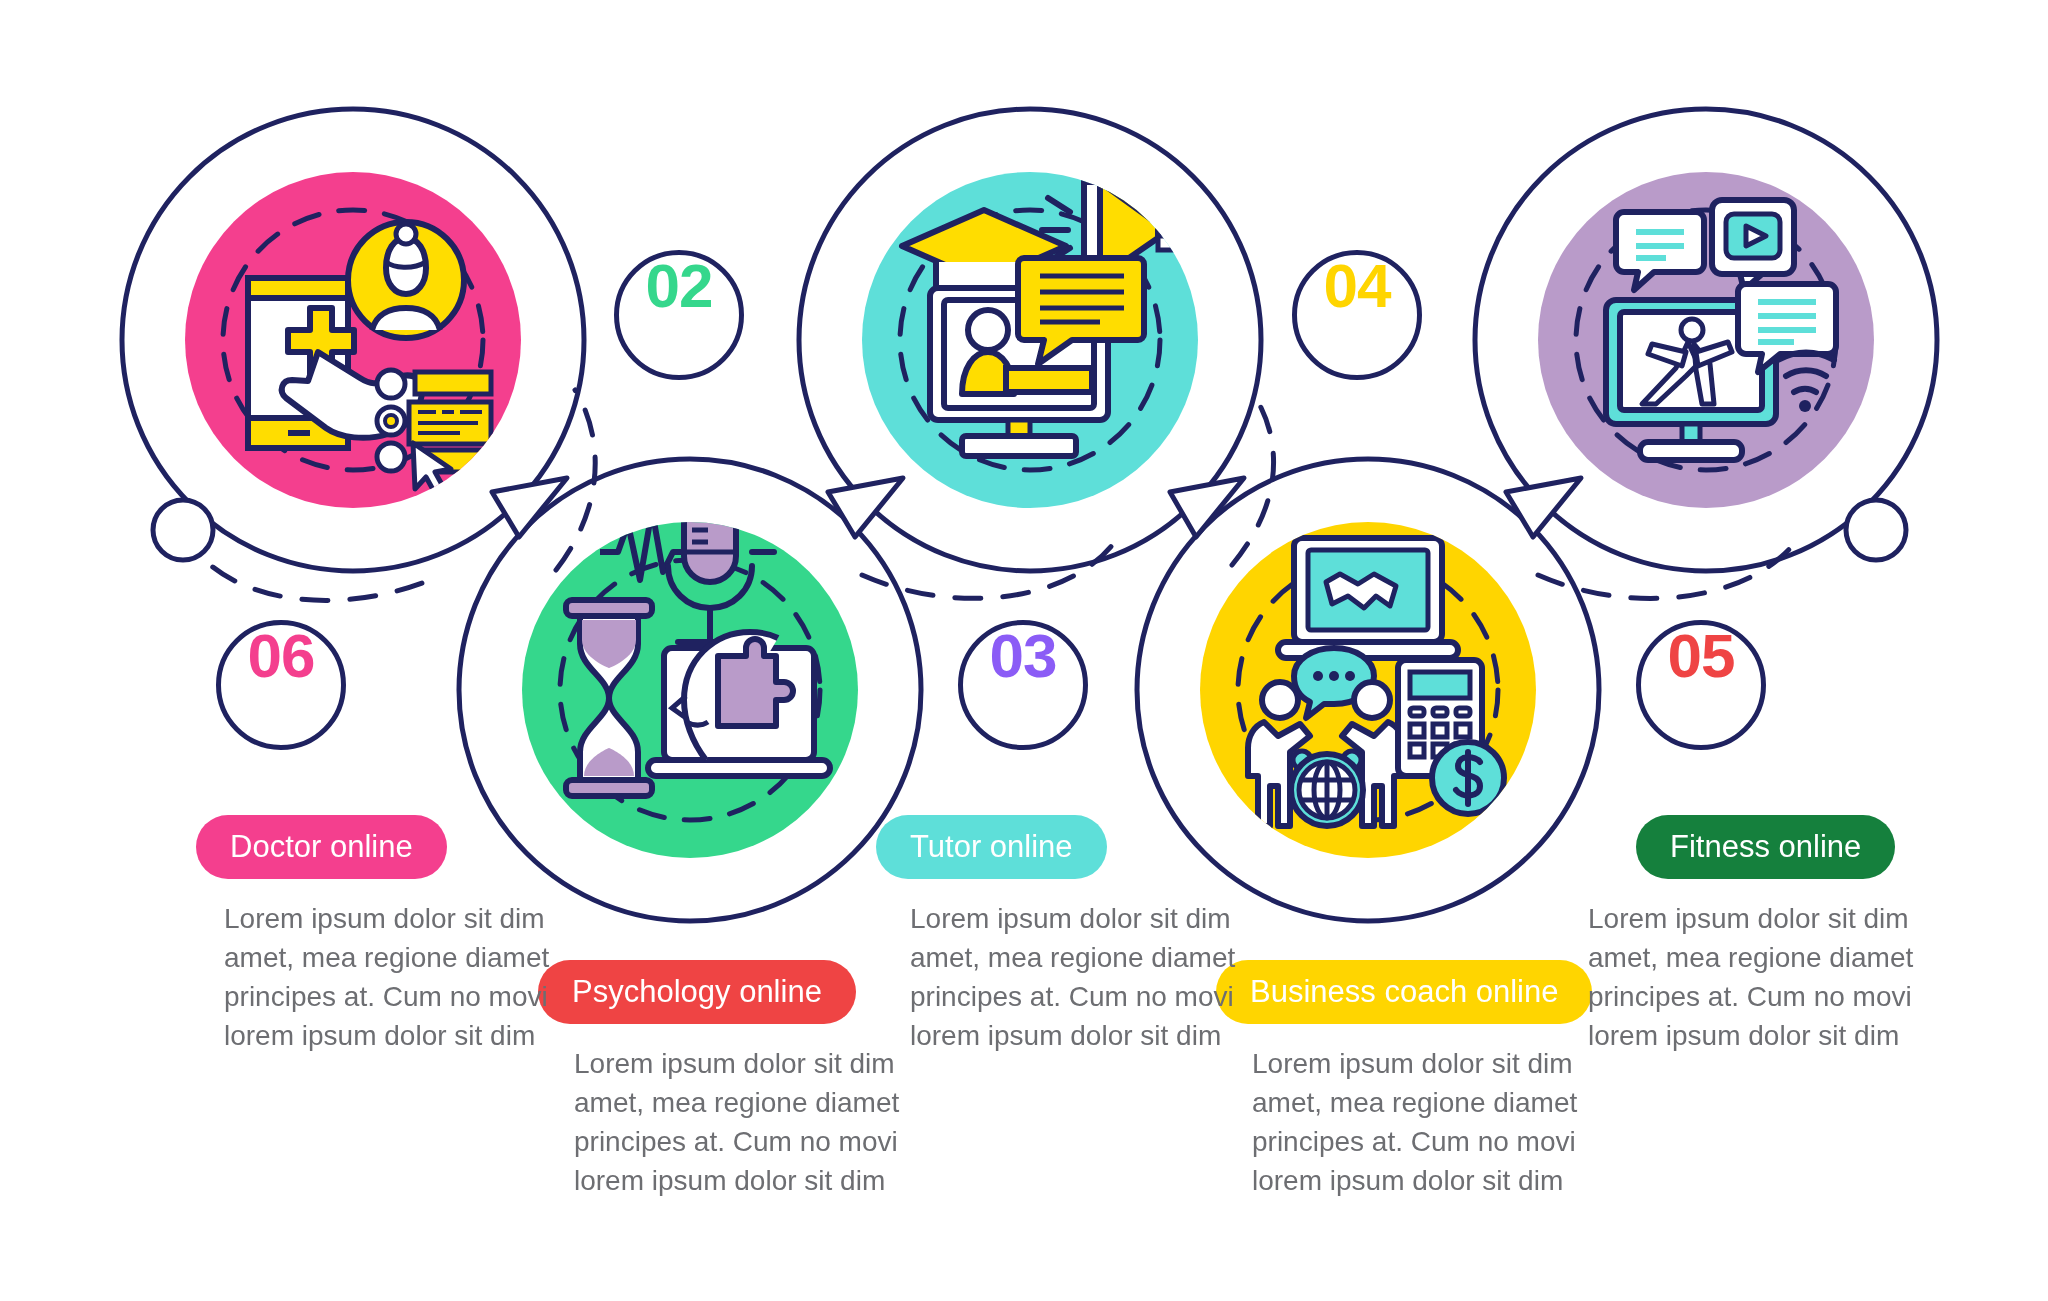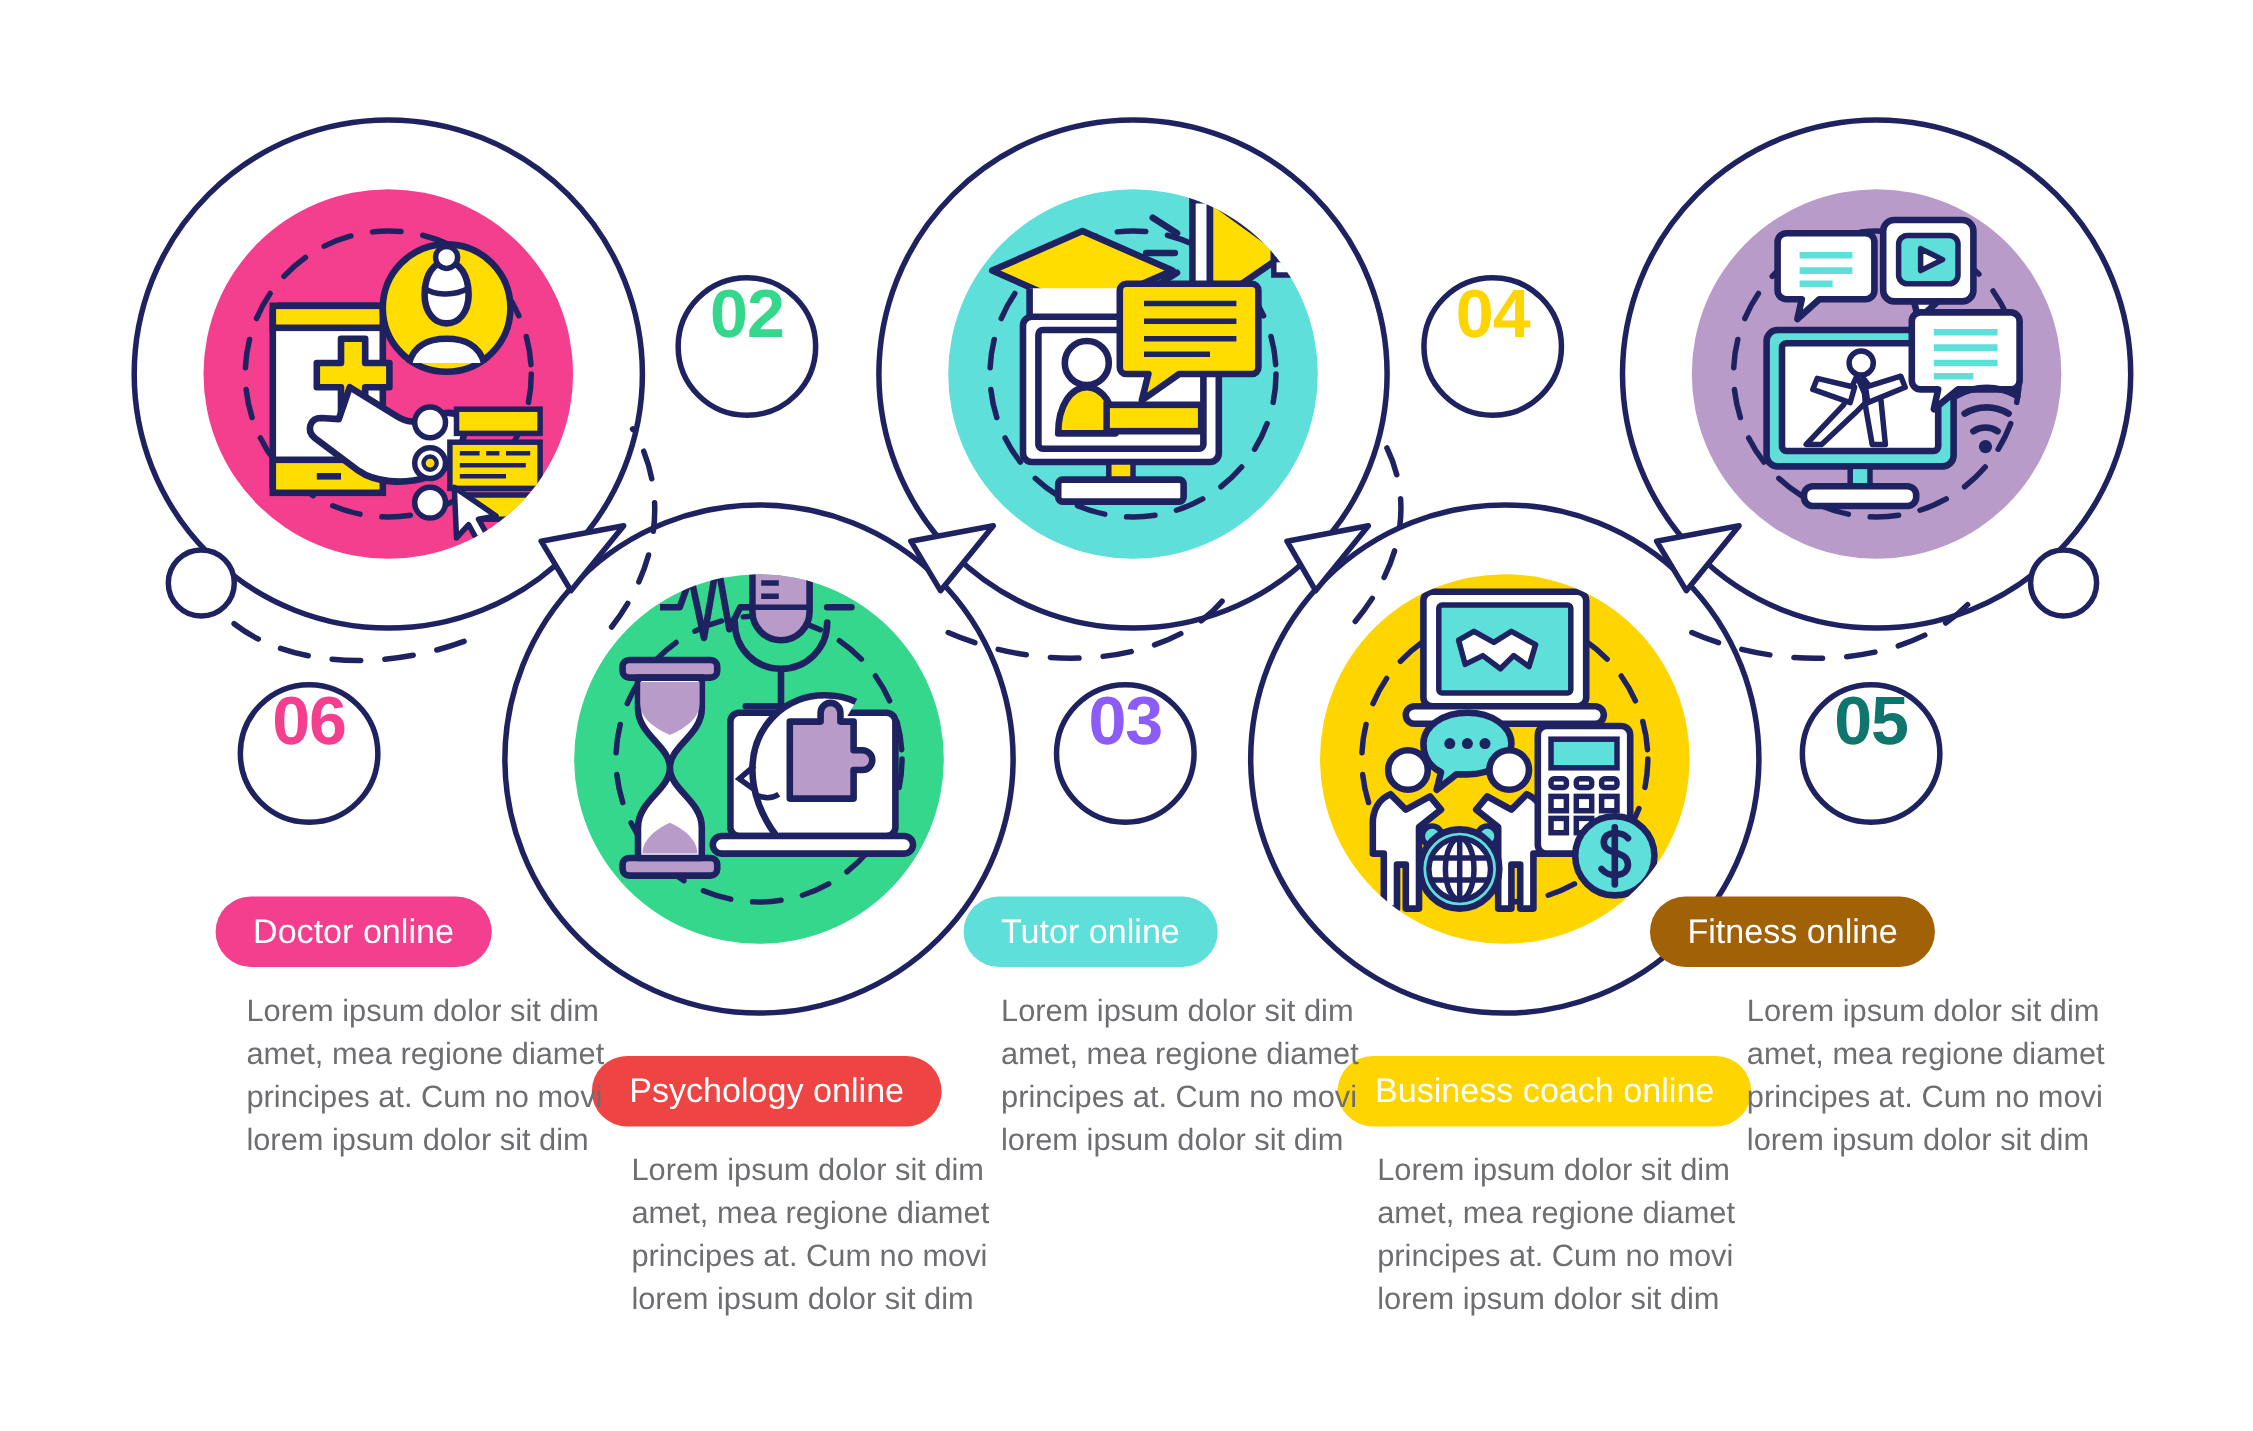--- a/index.html
+++ b/index.html
@@ -306,28 +306,28 @@
   <div class="badge" style="left:614px;top:250px;">
     <span style="color:#35d78c">02</span>
   </div>
   <div class="badge" style="left:958px;top:620px;">
     <span style="color:#8b5cf6">03</span>
   </div>
   <div class="badge" style="left:1292px;top:250px;">
     <span style="color:#ffd500">04</span>
   </div>
   <div class="badge" style="left:1636px;top:620px;">
-    <span style="color:#0f766e">05</span>
+    <span style="color:#ef4444">05</span>
   </div>
 
   <div class="pill" style="left:196px;top:815px;background:#f43f8e;">Doctor online</div>
   <div class="pill" style="left:538px;top:960px;background:#ef4444;">Psychology online</div>
   <div class="pill" style="left:876px;top:815px;background:#5edfd9;">Tutor online</div>
   <div class="pill" style="left:1216px;top:960px;background:#ffd500;">Business coach online</div>
-  <div class="pill" style="left:1500px;top:815px;background:#a16207;">Fitness online</div>
+  <div class="pill" style="left:1636px;top:815px;background:#15803d;">Fitness online</div>
 
   <div class="para left" style="left:196px;top:900px;width:330px;">Lorem ipsum dolor sit dim
 amet, mea regione diamet
 principes at. Cum no movi
 lorem ipsum dolor sit dim</div>
   <div class="para left" style="left:546px;top:1045px;width:330px;">Lorem ipsum dolor sit dim
 amet, mea regione diamet
 principes at. Cum no movi
 lorem ipsum dolor sit dim</div>
   <div class="para left" style="left:882px;top:900px;width:330px;">Lorem ipsum dolor sit dim

